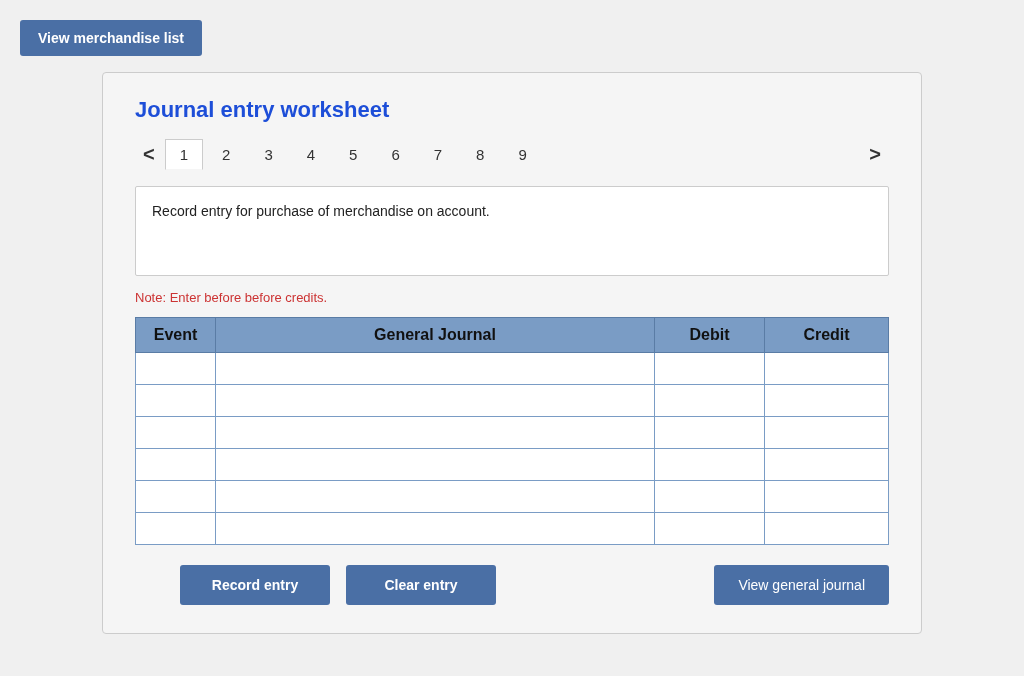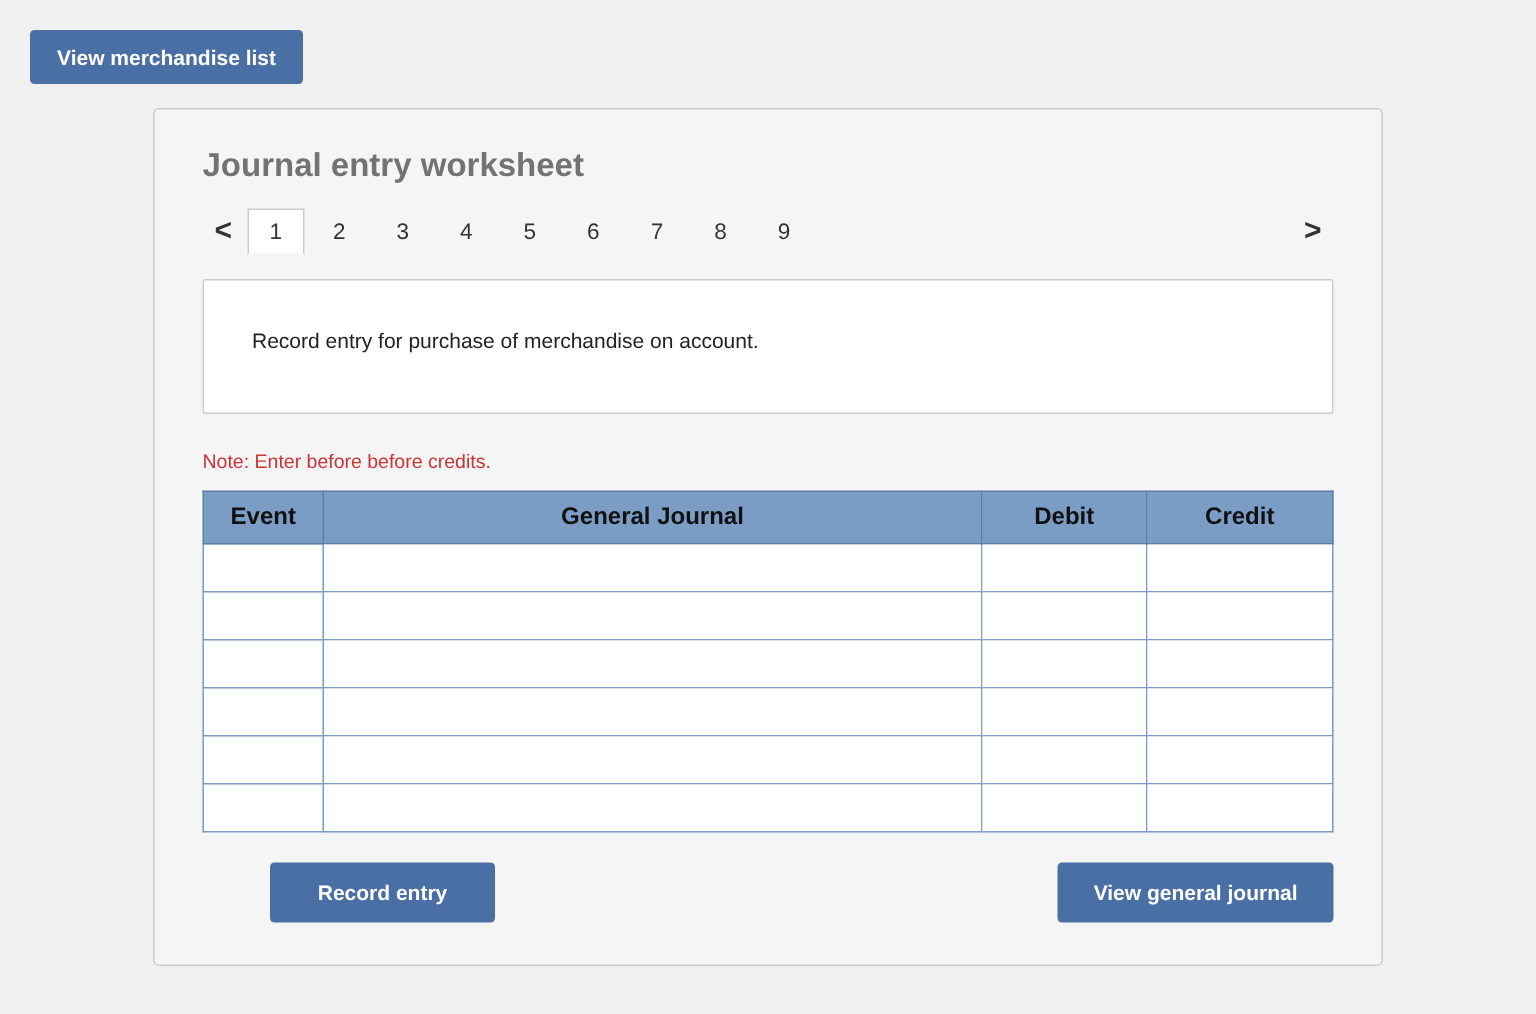--- a/index.html
+++ b/index.html
@@ -37,21 +37,21 @@
       border-radius: 4px;
       padding: 24px 32px 28px 32px;
       max-width: 820px;
       margin: 0 auto;
     }
 
     .worksheet-title {
       font-size: 22px;
       font-weight: bold;
       margin-bottom: 16px;
-      color: #737373;
+      color: #1d4ed8;
     }
 
     .tabs-row {
       display: flex;
       align-items: center;
       margin-bottom: 16px;
       border-bottom: none;
     }
 
     .nav-arrow {
@@ -76,22 +76,22 @@
     .tab-item.active {
       border: 1px solid #ccc;
       border-bottom: 1px solid #f5f5f5;
       background: white;
       font-weight: normal;
     }
 
     .description-box {
       border: 1px solid #ccc;
       background: white;
-      padding: 32px;
-      margin-bottom: 24px;
+      padding: 16px;
+      margin-bottom: 14px;
       min-height: 90px;
       font-size: 14px;
       color: #222;
       border-radius: 2px;
     }
 
     .note-text {
       color: #cc3333;
       font-size: 13px;
       margin-bottom: 12px;
@@ -165,21 +165,21 @@
     .btn-spacer {
       flex: 1;
     }
 
     .btn-view-journal {
       background-color: #4a6fa5;
       color: white;
       border: none;
       padding: 12px 24px;
       font-size: 14px;
-      font-weight: bold;
+      font-weight: normal;
       cursor: pointer;
       border-radius: 3px;
     }
   </style>
 </head>
 <body>
 
 <div class="top-bar">
   <button class="view-transaction-btn">View merchandise list</button>
 </div>
@@ -250,17 +250,18 @@
           <td class="event-cell col-event"></td>
           <td class="col-journal"><input type="text" style=""></td>
           <td class="col-debit"><input type="text" style=""></td>
           <td class="col-credit"><input type="text" style=""></td>
         </tr>
       </tbody>
   </table>
 
   <div class="buttons-row">
     <button class="btn-primary">Record entry</button>
+    <button class="btn-primary">Clear entry</button>
     <div class="btn-spacer"></div>
     <button class="btn-view-journal">View general journal</button>
   </div>
 
 </div>
 
 </body></html>

